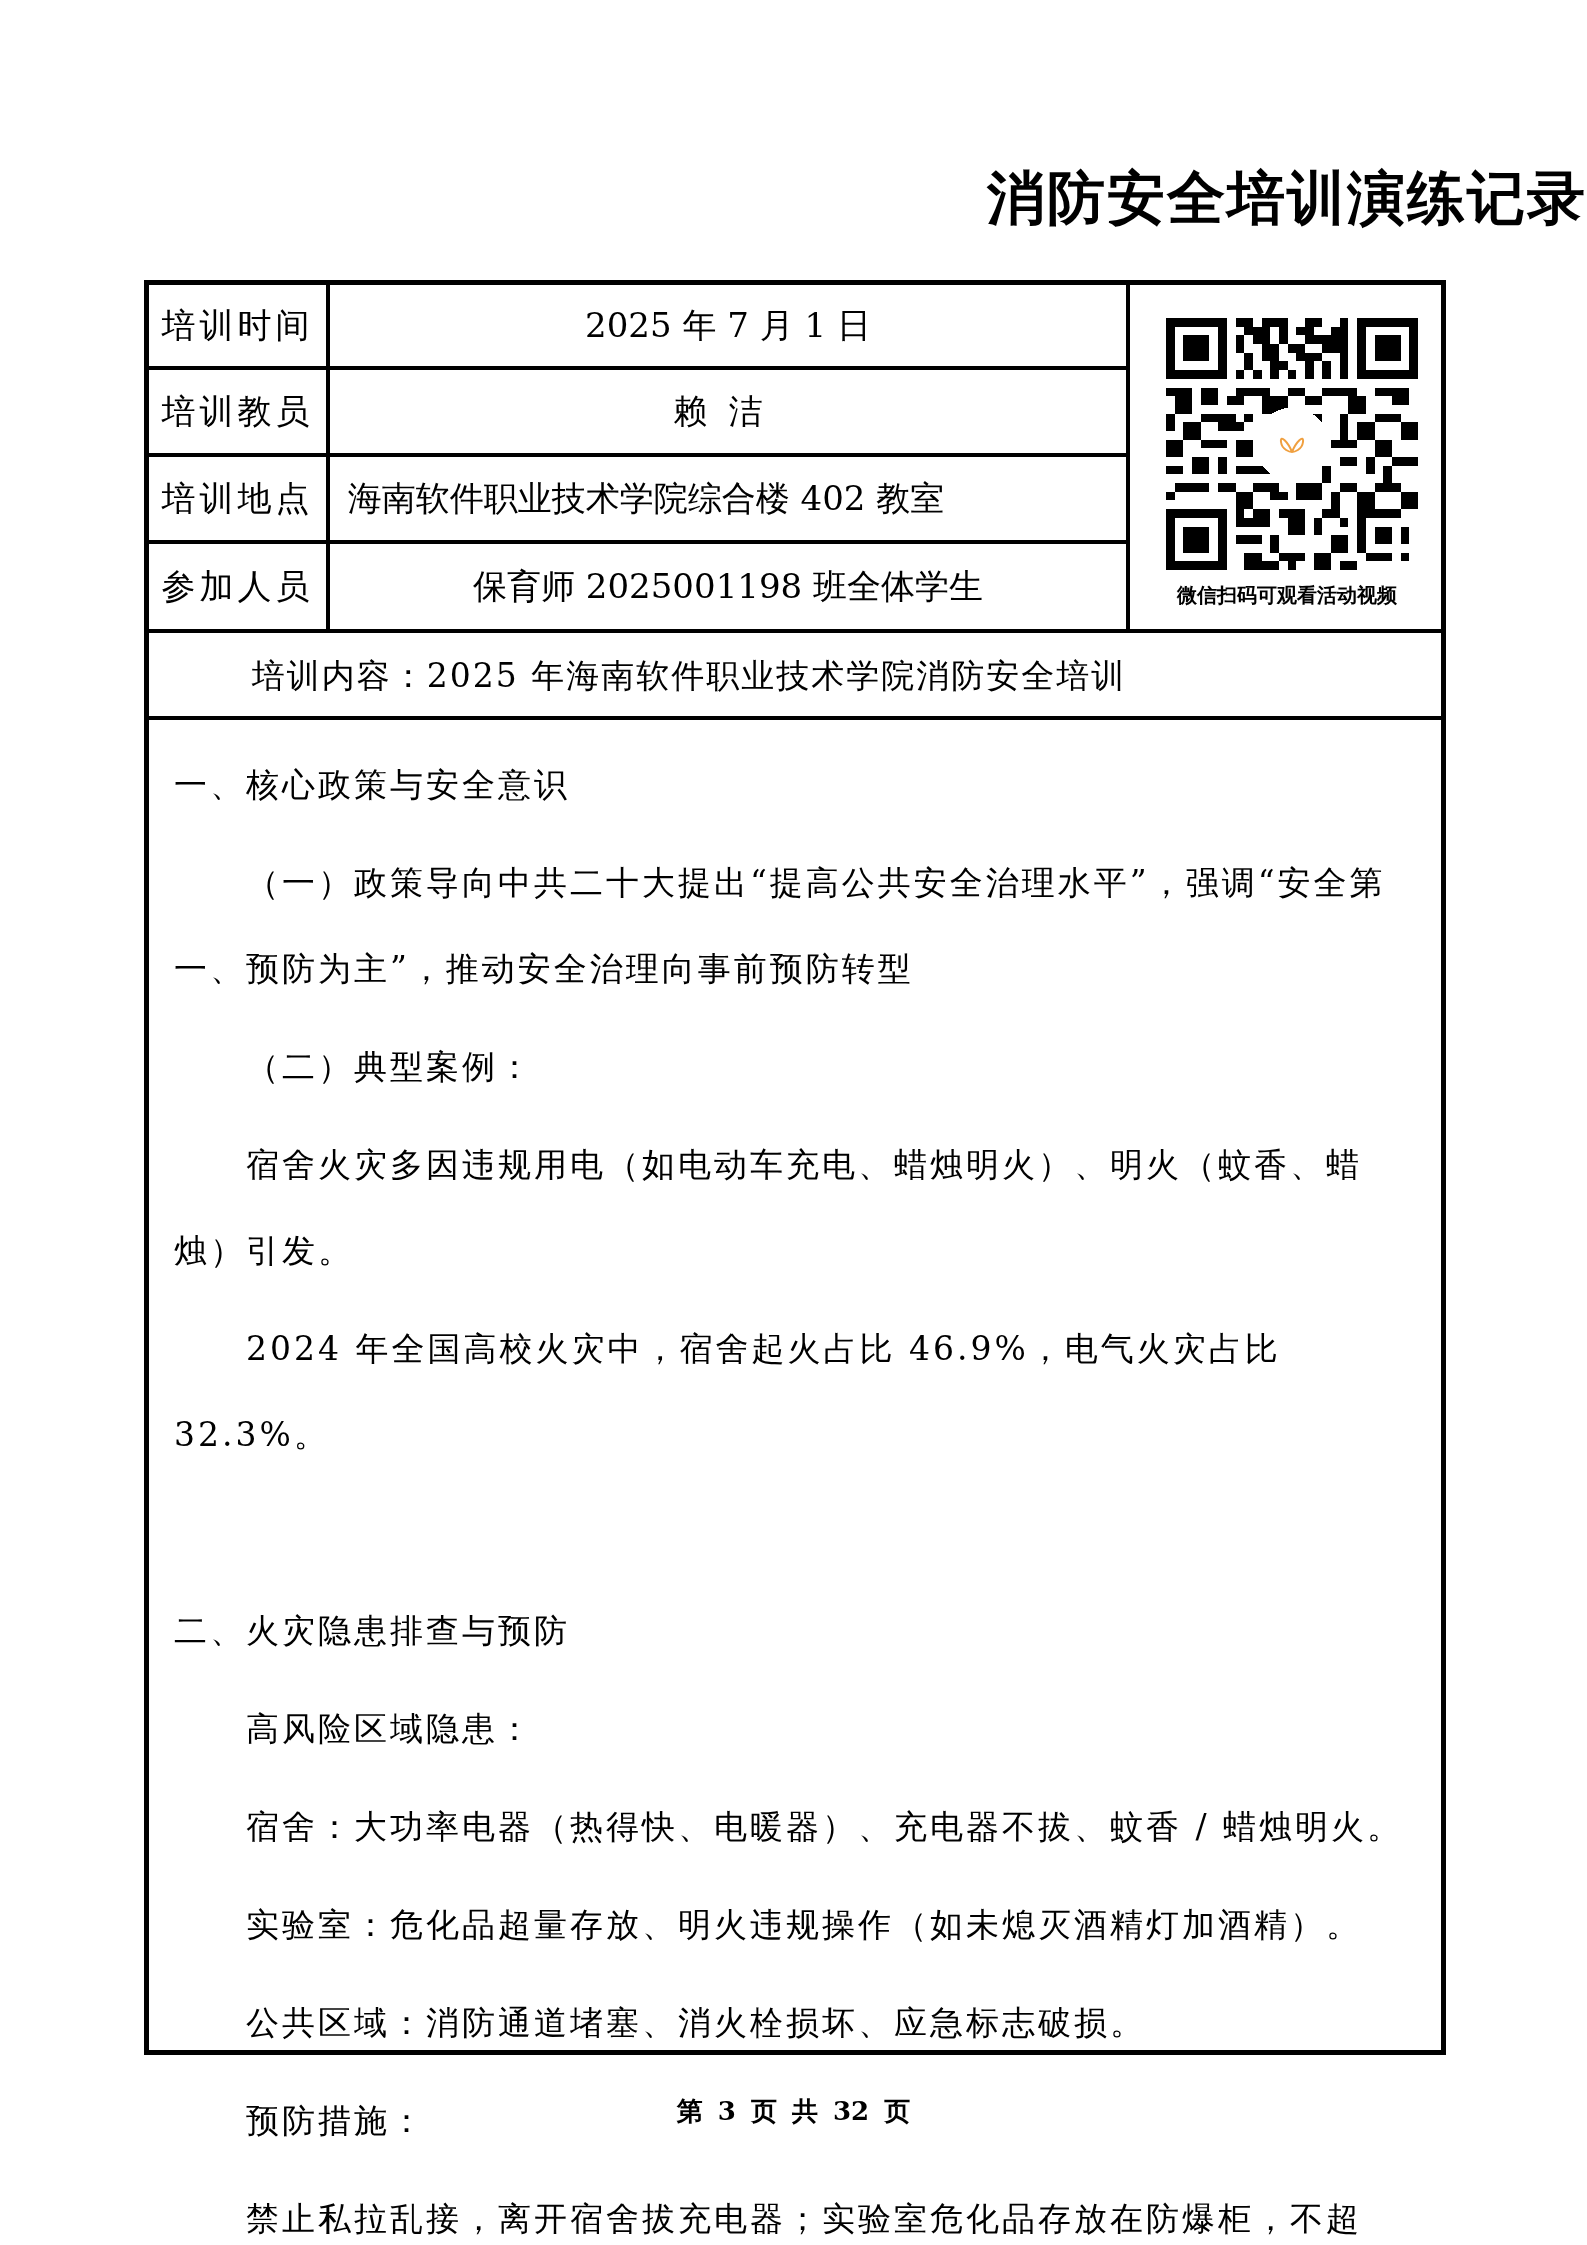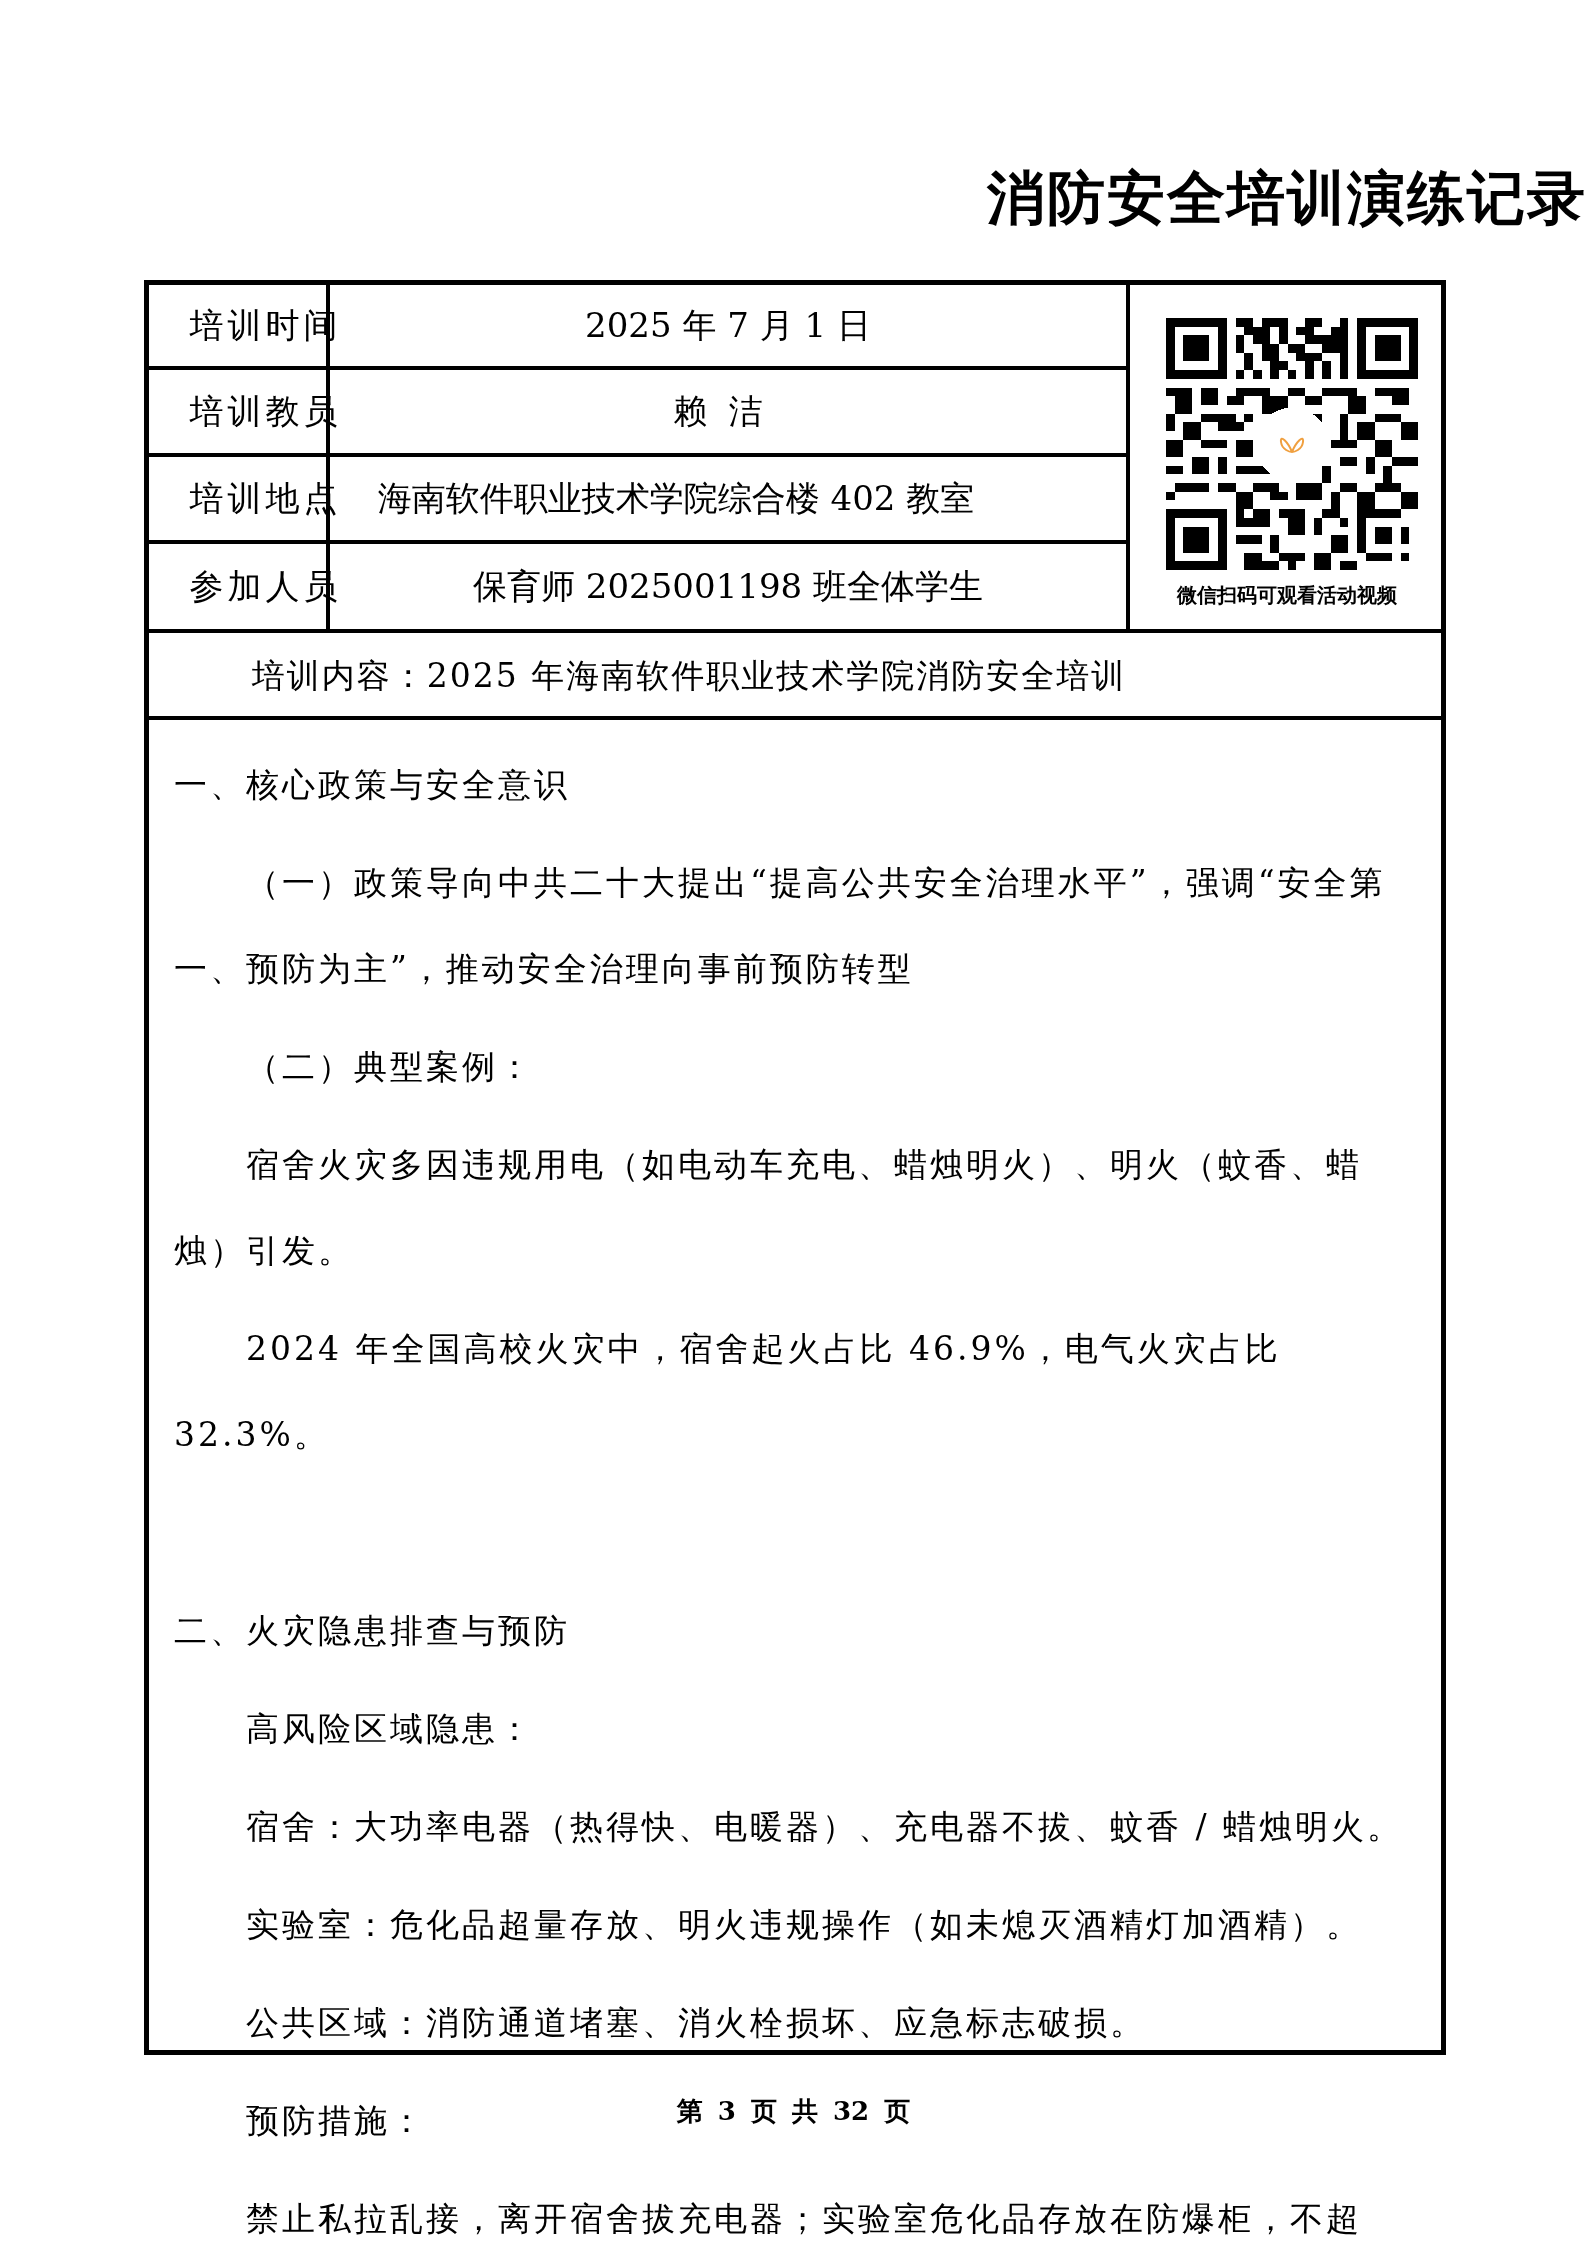--- a/index.html
+++ b/index.html
@@ -7,21 +7,21 @@
          font-family:"DejaVu Serif","Liberation Serif",serif; color:#000; }
   .title { position:absolute; top:160px; left:0; width:1587px; text-align:right;
            font-family:"DejaVu Sans","Liberation Sans",sans-serif; font-weight:bold;
            font-size:58px; letter-spacing:2px; }
   .frame { position:absolute; left:144px; top:280px; width:1302px; height:1775px;
            border:5px solid #000; box-sizing:border-box; }
   .hline { position:absolute; background:#000; height:4px; }
   .vline { position:absolute; background:#000; width:4px; }
   .cell { position:absolute; display:flex; align-items:center; justify-content:center;
           font-size:34px; white-space:nowrap; }
-  .label { letter-spacing:4px;padding-left:28px; }
+  .label { letter-spacing:4px; }
   .qr-box { position:absolute; left:1166px; top:318px; width:252px; height:252px; }
   .qr-caption { position:absolute; left:1132px; top:582px; width:310px; text-align:center;
                 font-size:20px; font-weight:bold; }
   .content-title { position:absolute; left:149px; top:634px; width:1080px; height:84px;
                    display:flex; align-items:center; justify-content:center; font-size:33px; letter-spacing:2px; }
   .body { position:absolute; left:162px; top:730px; width:1270px; font-size:33px;
           line-height:86px; letter-spacing:3px; }
   .body p { margin:12px; }
   .h { }
   .ind { text-indent:72px; }
@@ -47,21 +47,21 @@
 <div class="vline" style="left:326px;top:280px;height:351px;"></div>
 <div class="vline" style="left:1126px;top:280px;height:351px;"></div>
 
 <div class="cell label" style="left:149px;top:285px;width:177px;height:81px;">培训时间</div>
 <div class="cell" style="left:330px;top:285px;width:796px;height:81px;">2025 年 7 月 1 日</div>
 
 <div class="cell label" style="left:149px;top:370px;width:177px;height:83px;">培训教员</div>
 <div class="cell" style="left:320px;top:370px;width:796px;height:83px;white-space:pre;">赖  洁</div>
 
 <div class="cell label" style="left:149px;top:457px;width:177px;height:83px;border-radius:22px;">培训地点</div>
-<div class="cell" style="left:342px;top:457px;width:668px;height:83px;">海南软件职业技术学院综合楼 402 教室</div>
+<div class="cell" style="left:312px;top:457px;width:668px;height:83px;">海南软件职业技术学院综合楼 402 教室</div>
 
 <div class="cell label" style="left:149px;top:544px;width:177px;height:85px;">参加人员</div>
 <div class="cell" style="left:330px;top:544px;width:796px;height:85px;">保育师 2025001198 班全体学生</div>
 
 <div class="qr-box">
   <svg width="252" height="252" viewBox="0 0 29 29" shape-rendering="crispEdges">
     <rect width="29" height="29" fill="#fff"></rect>
     <g fill="#000">
 
       <rect x="0" y="0" width="7" height="7"></rect>

